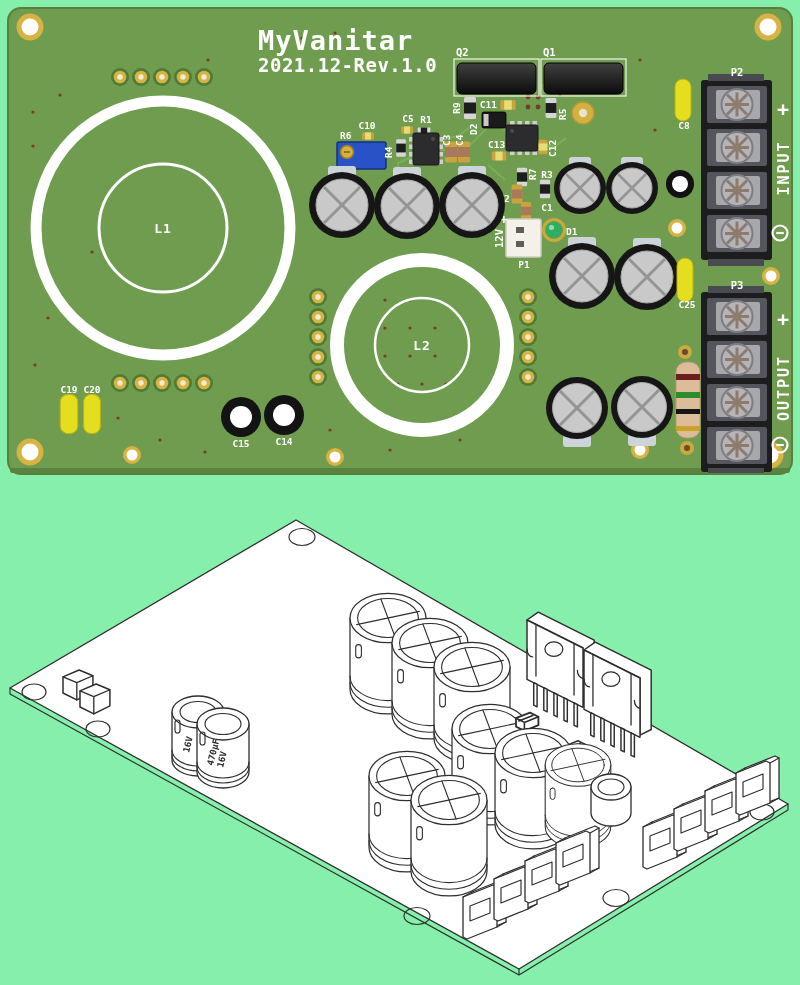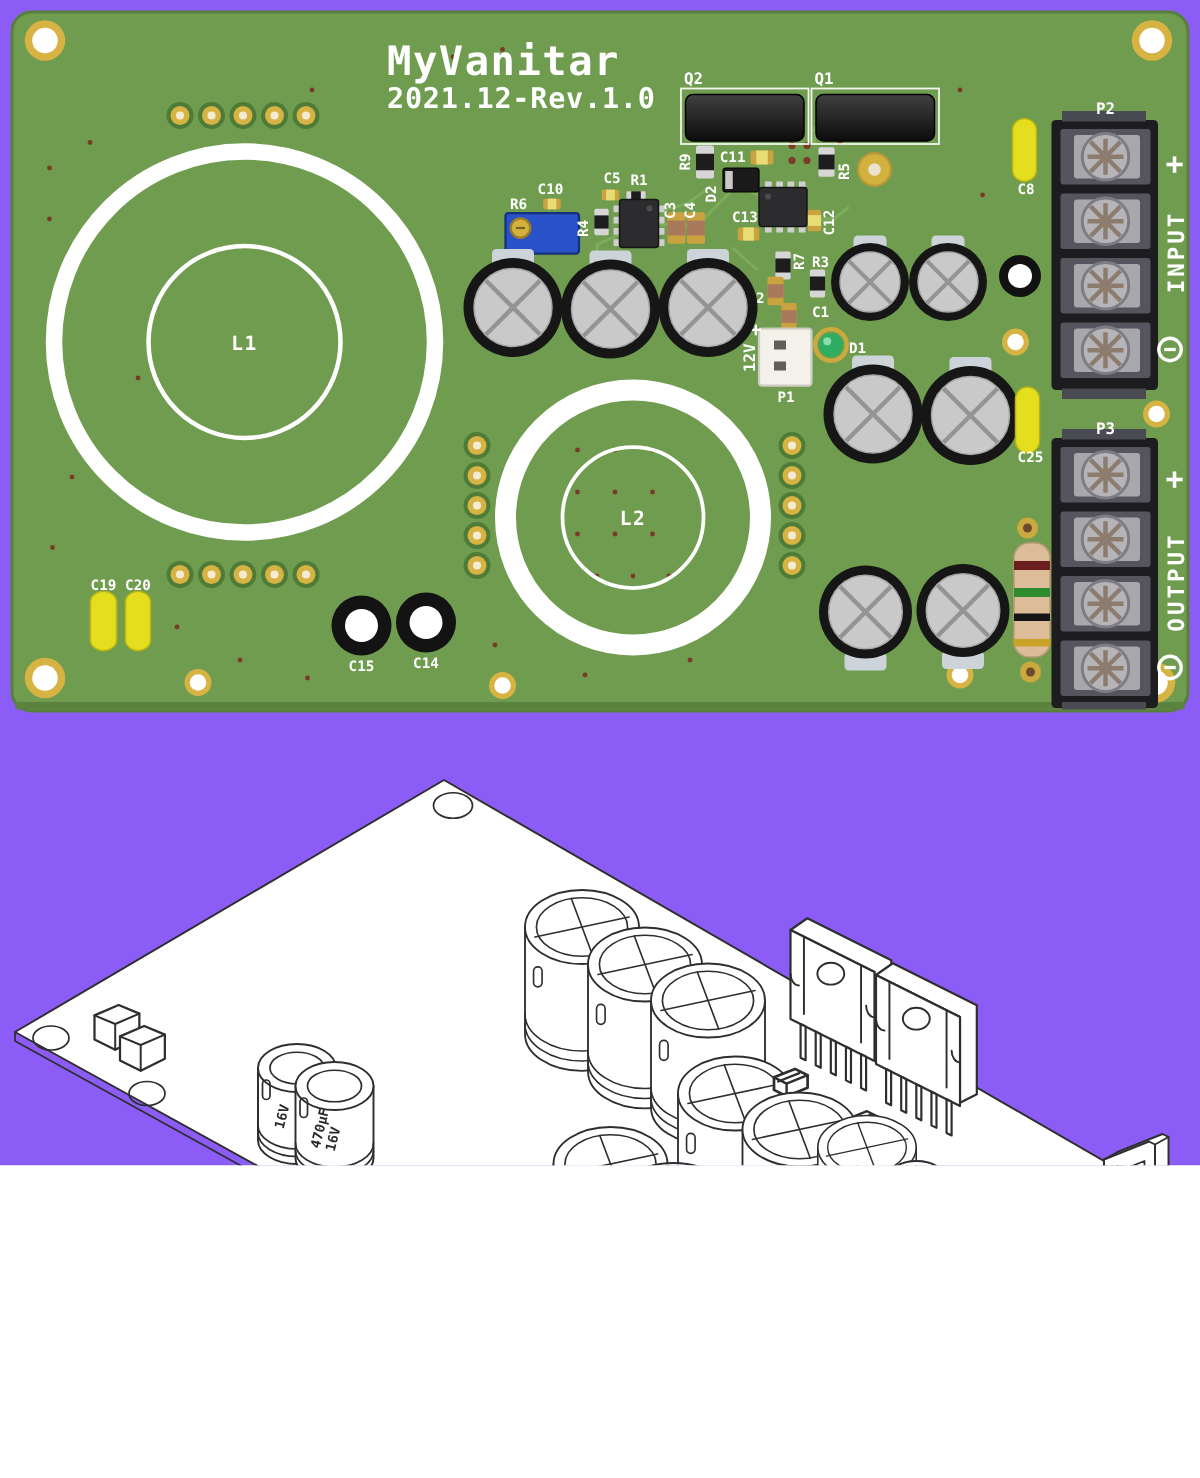--- a/index.html
+++ b/index.html
@@ -1,16 +1,16 @@
 <!DOCTYPE html>
 <html><head>
 <meta charset="utf-8">
 <style>
   html,body{margin:0;padding:0;background:#ffffff;}
-  .stage-wrap{position:relative;width:800px;height:777px;background:#8b5cf6;overflow:hidden;}
+  .stage-wrap{position:relative;width:800px;height:985px;background:#86efac;overflow:hidden;}
   svg text{font-family:"DejaVu Sans Mono","Liberation Mono",monospace;}
   .silk{fill:#ffffff;font-weight:bold;}
   .f9{font-size:9.5px;}
   .f10{font-size:10.5px;}
   .f13{font-size:13px;letter-spacing:1px;}
   .f15{font-size:15px;letter-spacing:2px;}
   .f19{font-size:19px;letter-spacing:.5px;}
   .f20{font-size:20px;}
   .f27{font-size:27px;letter-spacing:1px;}
   .wf{fill:#ffffff;stroke:#2e2e2e;stroke-width:1.3;stroke-linejoin:round;}

